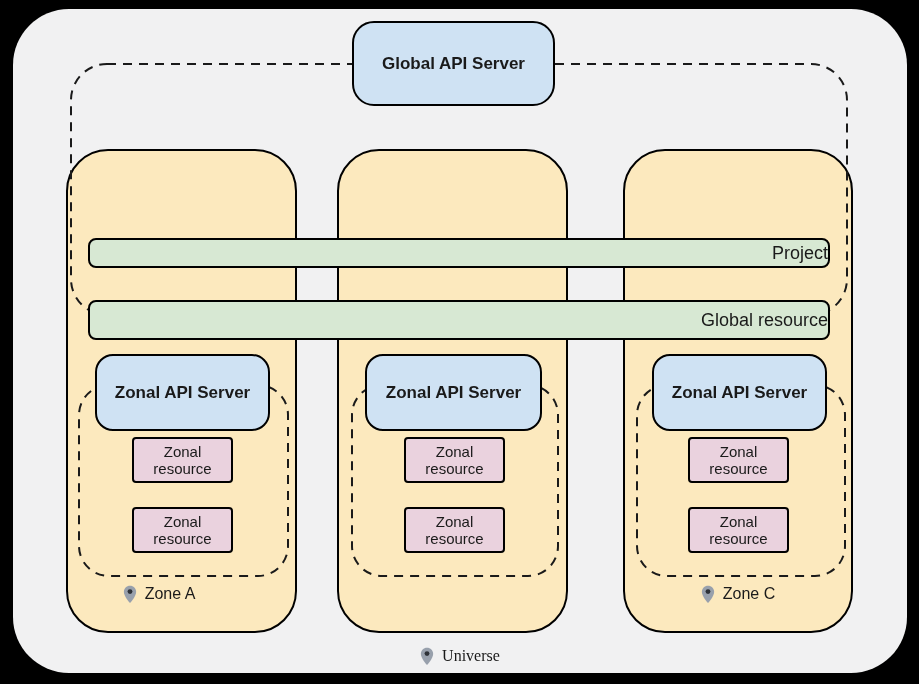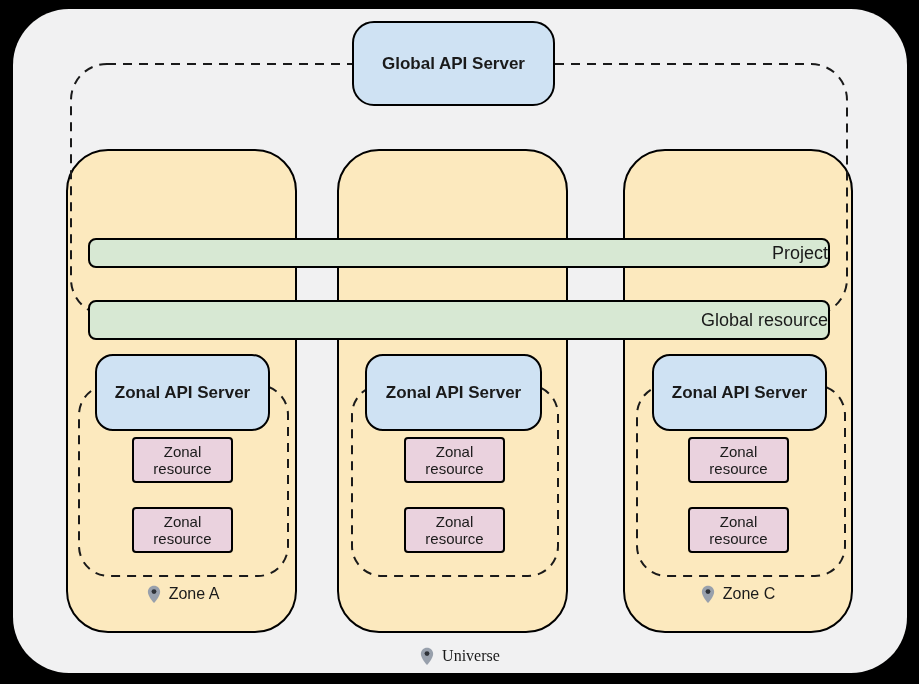--- a/index.html
+++ b/index.html
@@ -84,21 +84,21 @@
     font-size:15px;line-height:1.15;
   }
   .res-a{left:132px;} .res-b{left:404px;} .res-c{left:688px;}
   .res-1{top:437px;} .res-2{top:507px;}
   .pin-label{
     position:absolute;height:24px;
     display:flex;align-items:center;justify-content:center;gap:8px;
     font-size:16px;
   }
   .zone-label{top:582px;}
-  .zl-a{left:66px;width:186px;padding-left:24px;}
+  .zl-a{left:66px;width:186px;}
   .zl-b{left:337px;width:231px;}
   .zl-c{left:623px;width:230px;}
   .universe-label{top:644px;left:13px;width:894px;font-family:Liberation Serif, serif;}
   .pin{width:14px;height:19px;display:block;}
   .pin .pin-body{fill:var(--pin-fill);}
   .pin .pin-dot{fill:var(--pin-dot);}
 </style>
 </head>
 <body>
 

